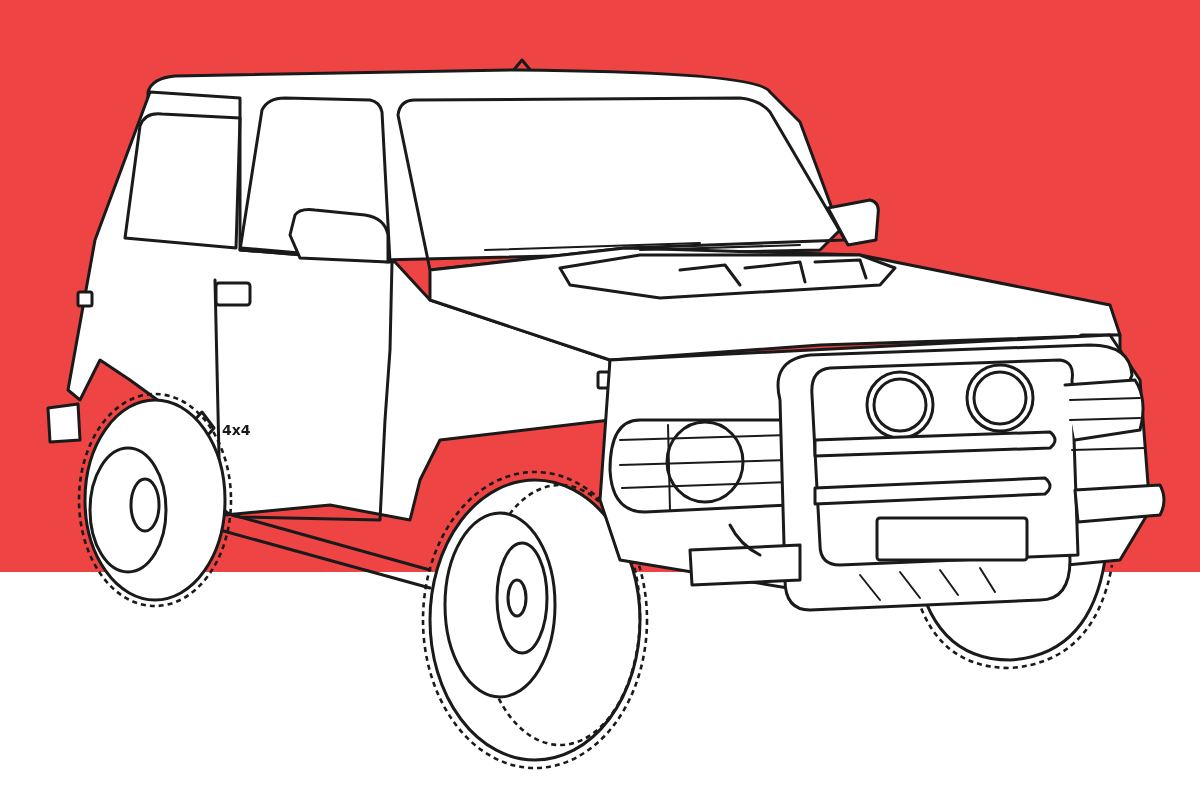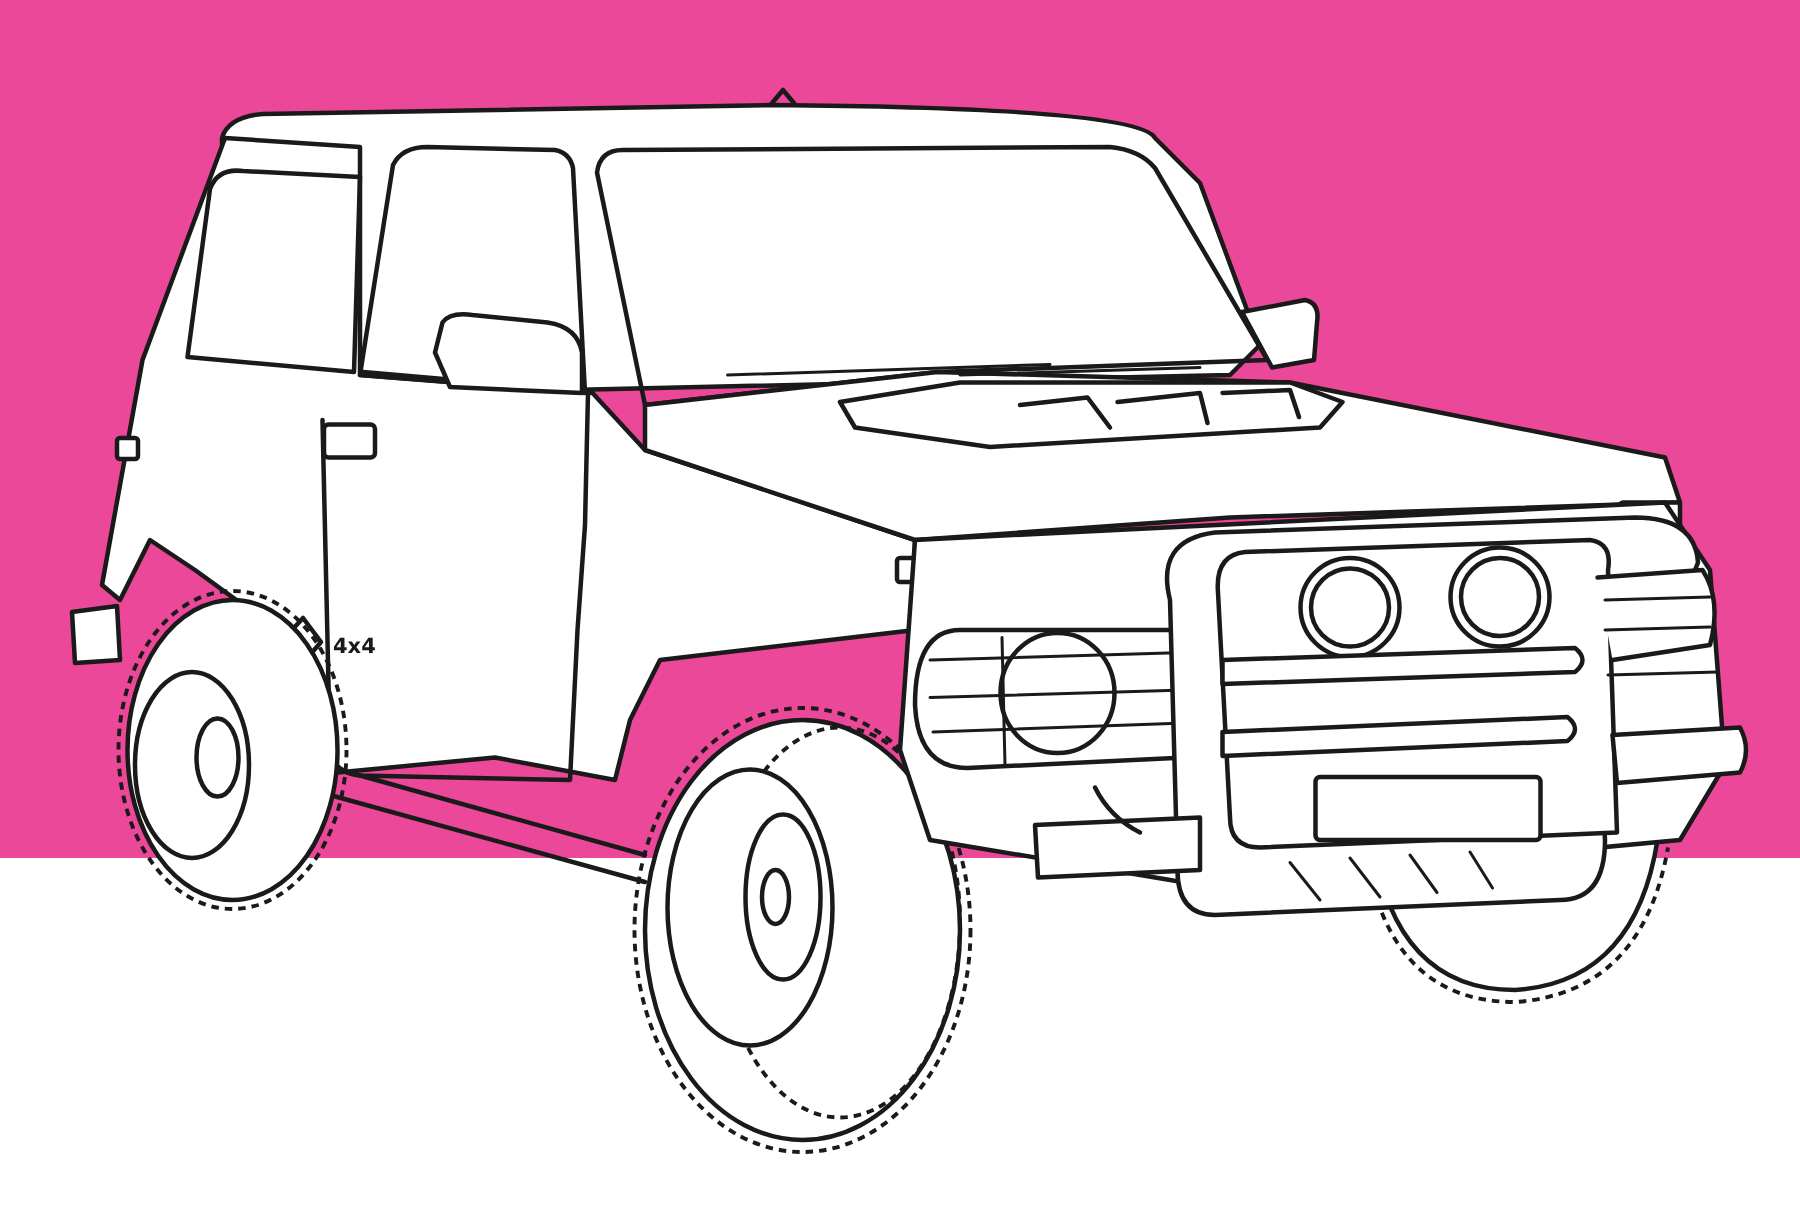--- a/index.html
+++ b/index.html
@@ -1,17 +1,17 @@
 <!DOCTYPE html>
 <html><head>
 <meta charset="utf-8">
 <style>
   html, body { margin: 0; padding: 0; background: #ffffff; }
   body { width: 1200px; height: 812px; overflow: hidden; font-family: "DejaVu Sans", sans-serif; }
-  .canvas { position: relative; width: 1200px; height: 572px; background: #ec4899; }
+  .canvas { position: relative; width: 1200px; height: 572px; background: #ef4444; }
   svg { display: block; }
   .ln { fill: none; stroke: #1a1a1a; stroke-width: 3; stroke-linejoin: round; stroke-linecap: round; }
   .lnw { fill: #ffffff; stroke: #1a1a1a; stroke-width: 3; stroke-linejoin: round; stroke-linecap: round; }
   .thin { fill: none; stroke: #1a1a1a; stroke-width: 2; stroke-linecap: round; }
   .tread { fill: none; stroke: #1a1a1a; stroke-width: 2.6; stroke-dasharray: 5 4; }
   .badge { font-family: "DejaVu Sans", sans-serif; font-weight: bold; font-size: 14px; fill: #1a1a1a; }
 </style>
 </head>
 <body>
 

